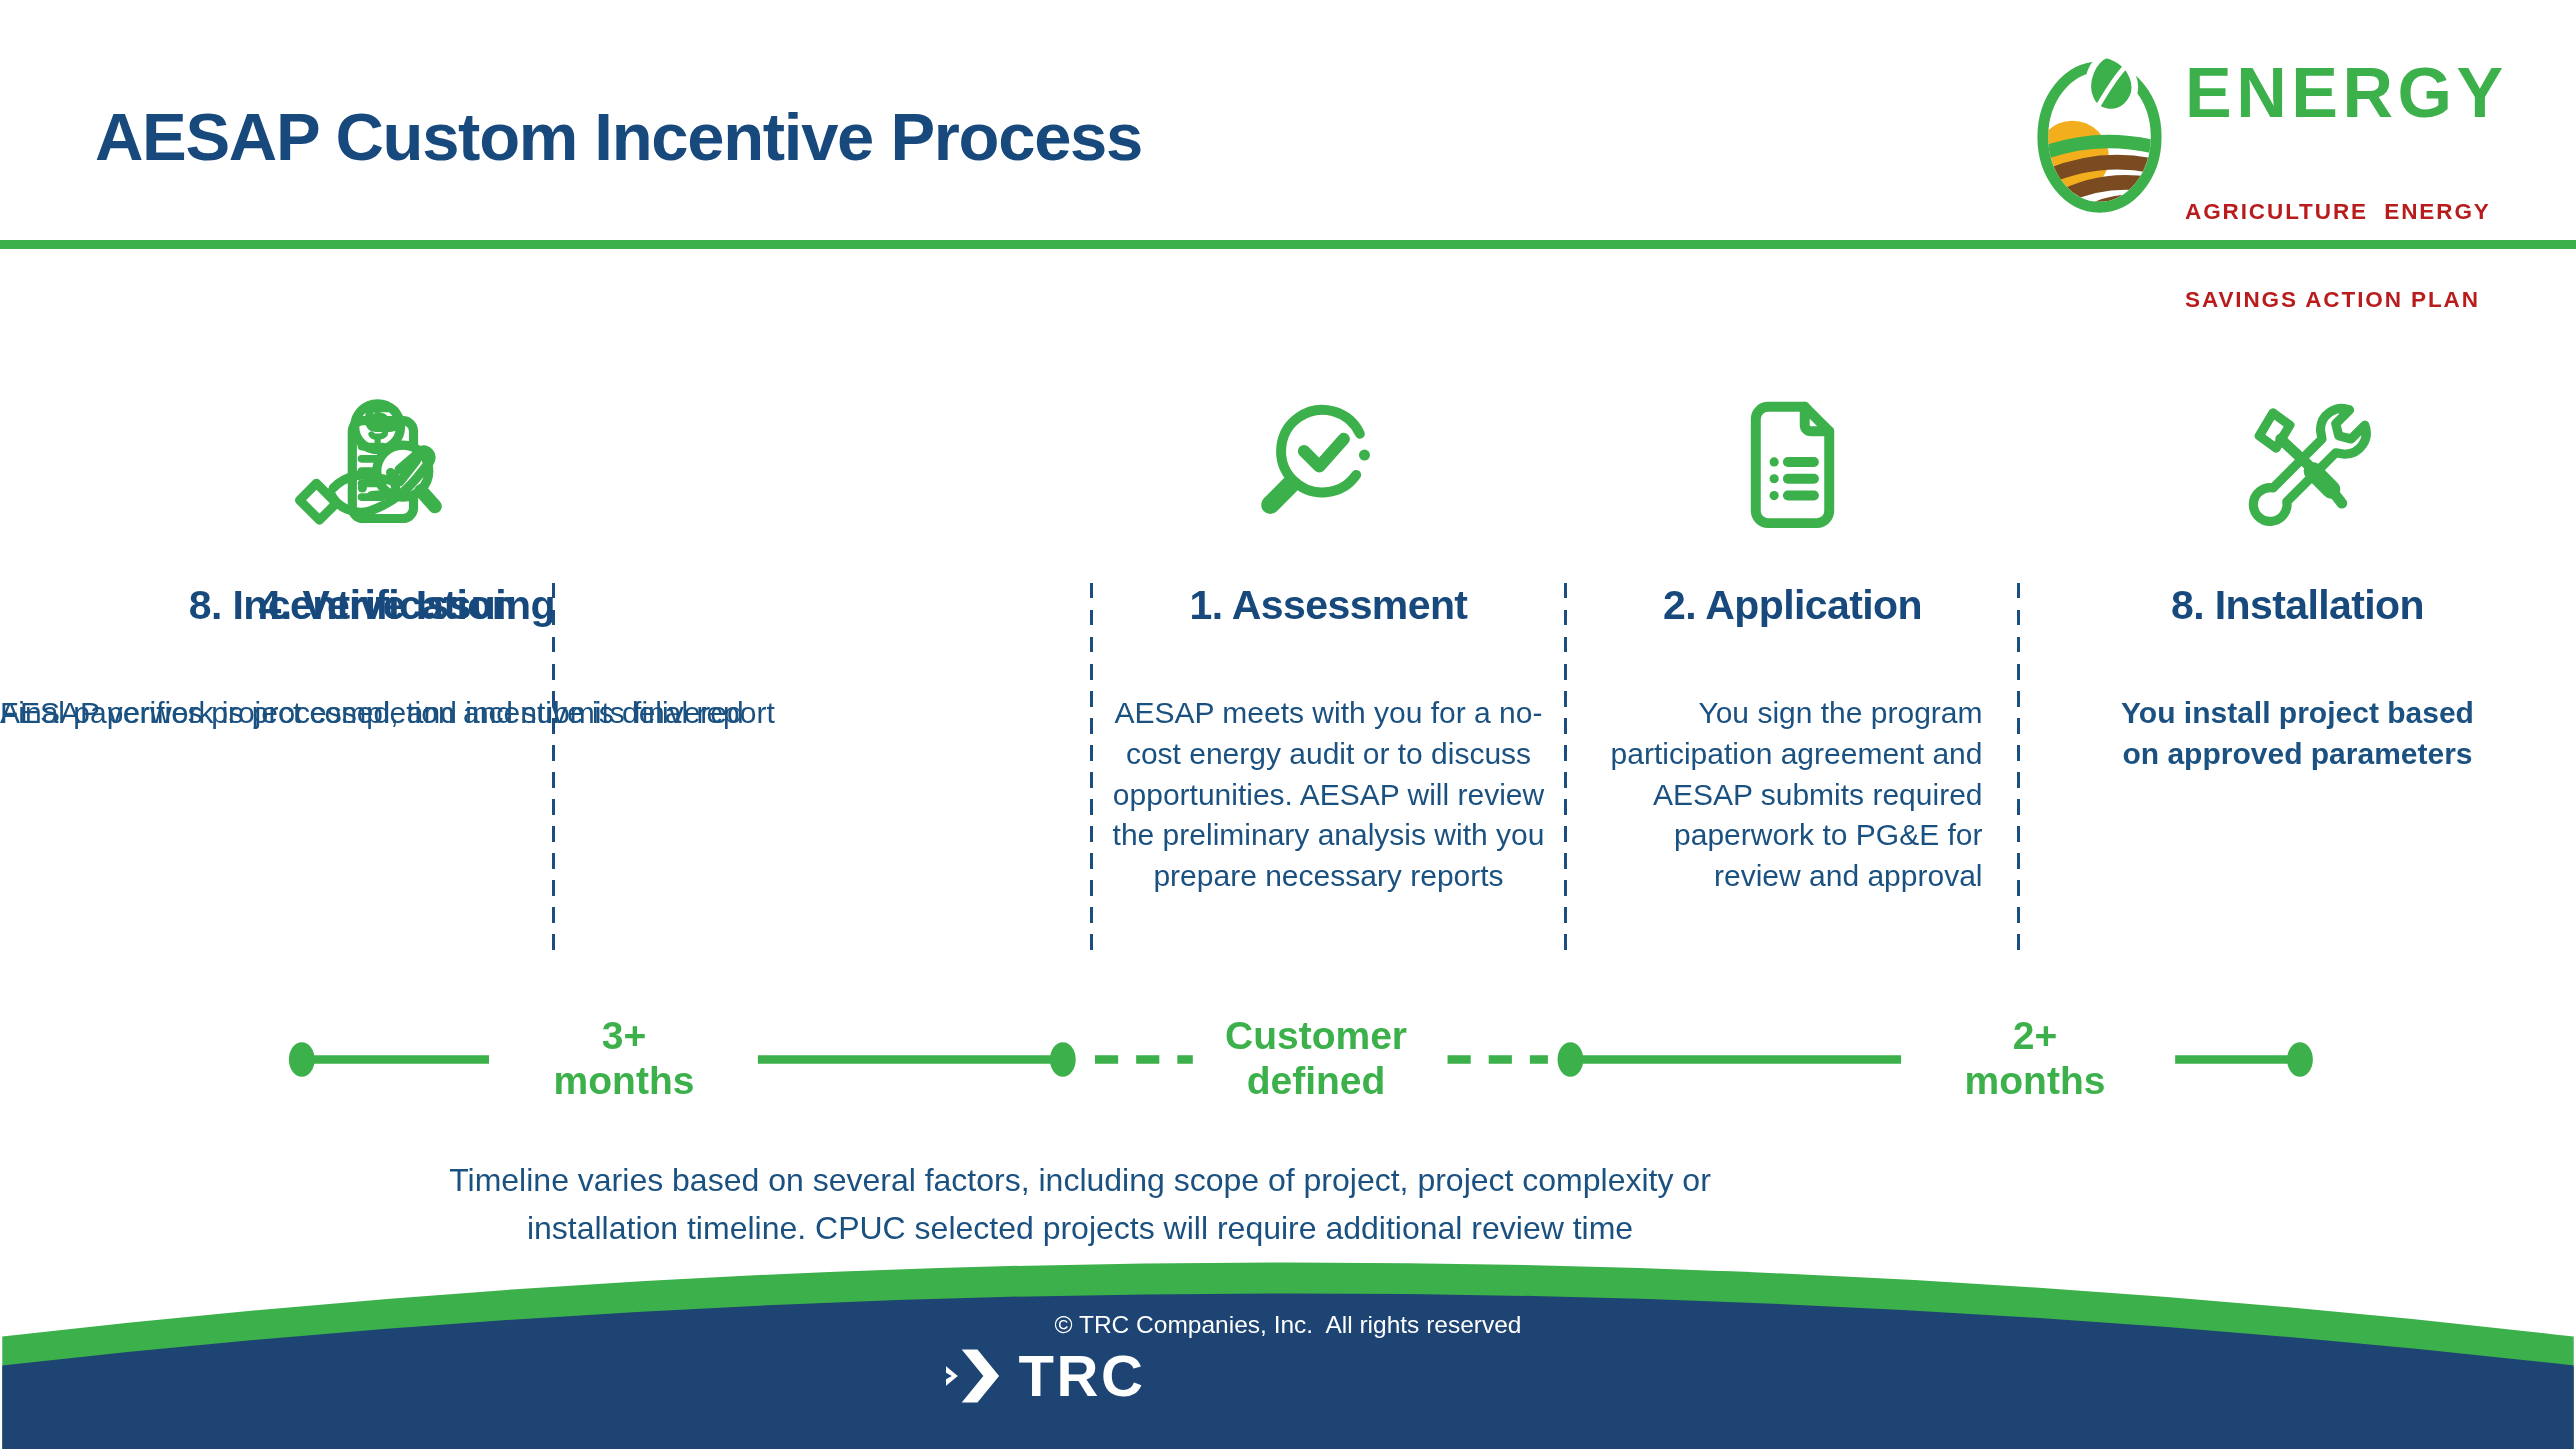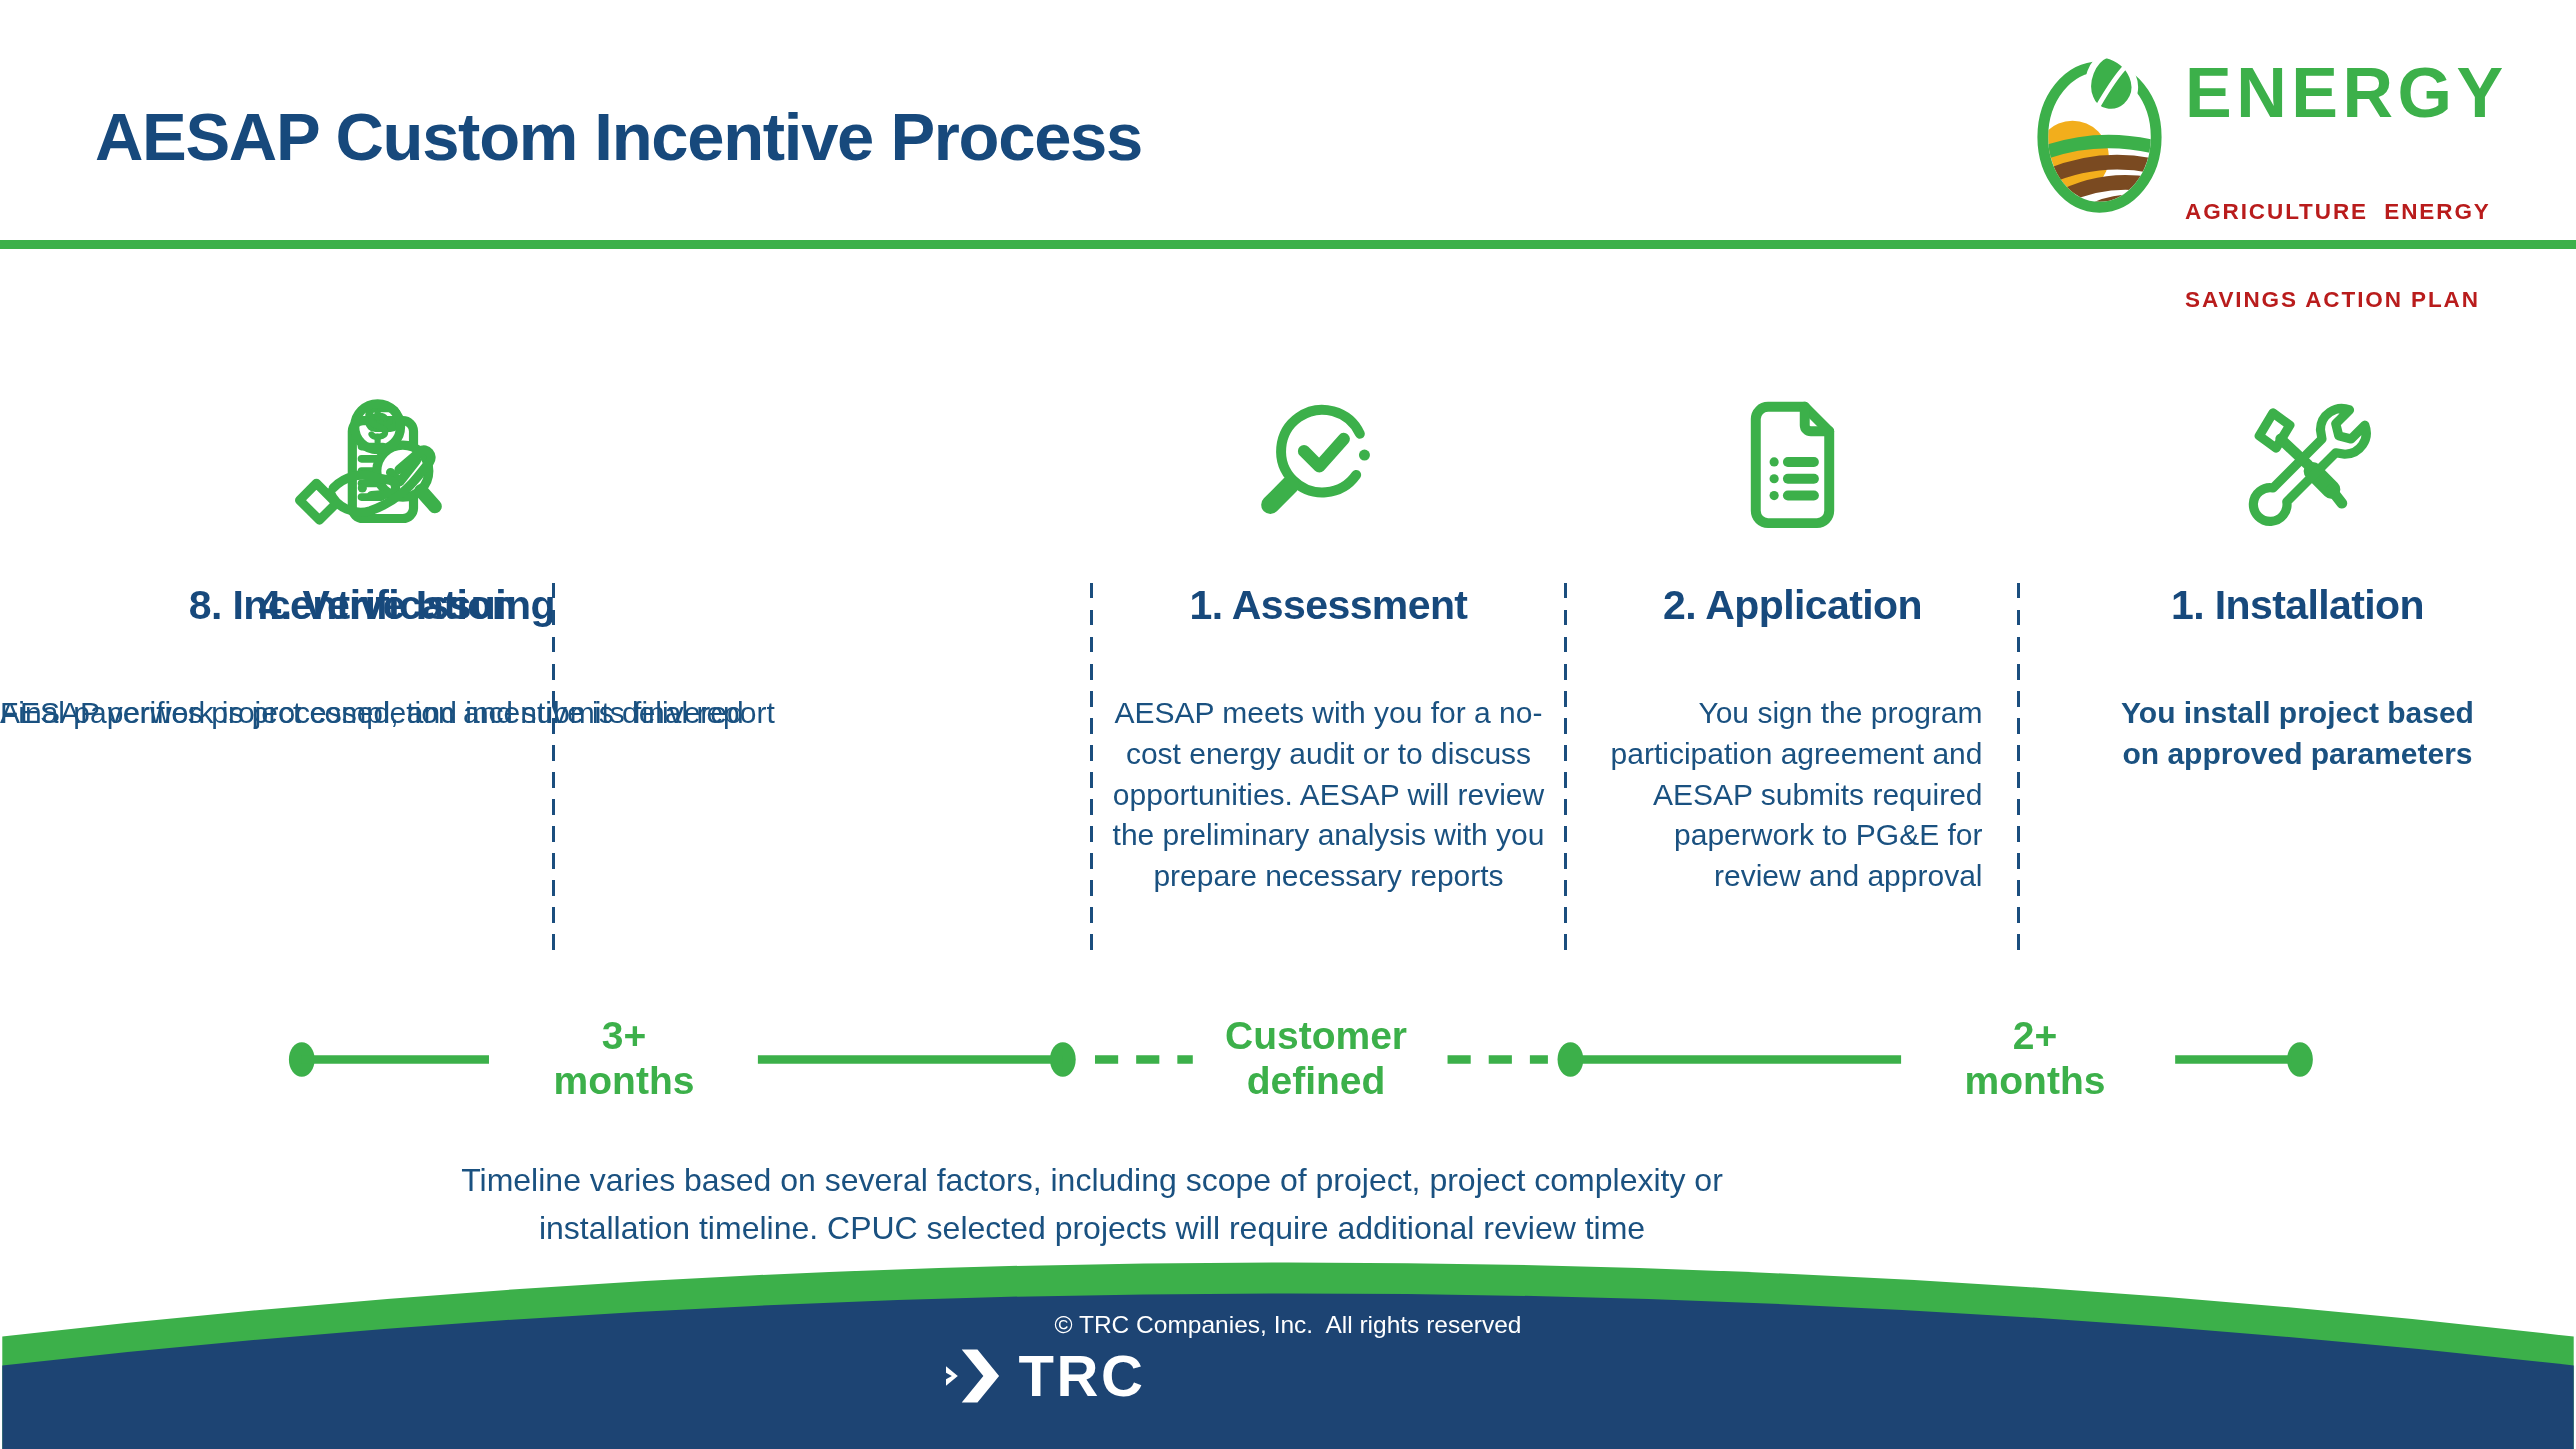--- a/index.html
+++ b/index.html
@@ -56,21 +56,21 @@
   .timeline-svg{position:absolute; left:0; top:963px;}
   .tl-label{
     position:absolute; top:1059px; transform:translate(-50%,-50%);
     text-align:center; font-size:39px; font-weight:700; color:#3CB04A;
     line-height:1.15; white-space:nowrap;
   }
   .tl-label span{display:block;}
   .tl-1{left:624px;} .tl-2{left:1316px;} .tl-3{left:2035px;}
   
   .note{
-    position:absolute; left:12px; top:1156px; width:2160px; text-align:center;
+    position:absolute; left:0; top:1156px; width:2160px; text-align:center;
     font-size:32px; line-height:1.5; color:#1A5180;
   }
   
   .footer-svg{position:absolute; left:0; bottom:0;}
   .copyright{
     position:absolute; left:0; top:1311px; width:2576px; text-align:center;
     font-size:24.5px; color:#ffffff; white-space:pre;
   }
   .trc{
     position:absolute; left:0; top:1345px; width:2092px;
@@ -153,21 +153,21 @@
   <div class="step">
     <div class="step-icon">
       <svg viewBox="0 0 100 100" fill="none" stroke="#3CB04A" stroke-width="6" stroke-linecap="round" stroke-linejoin="round">
         <path d="M25,30 L34,15 L45,23 L36,38 Z"></path>
         <line x1="39" y1="32" x2="57" y2="49" stroke-width="7"></line>
         <line x1="60" y1="53" x2="72" y2="65" stroke-width="12"></line>
         <line x1="72" y1="65" x2="79" y2="74" stroke-width="7"></line>
         <path d="M84,13 a14,14 0 0 0 -19,13 l1,6 L34,64 a11,11 0 1 0 9,9 L75,41 l6,1 a14,14 0 0 0 13,-19 l-9,9 -8,-2 -2,-8 z"></path>
       </svg>
     </div>
-    <h2>1. Installation</h2>
+    <h2>8. Installation</h2>
     <p>You install project based on approved parameters</p>
   </div>
 
   <div class="step">
     <div class="step-icon">
       <svg viewBox="0 0 100 100" fill="none" stroke="#3CB04A" stroke-width="6" stroke-linecap="round" stroke-linejoin="round">
         <rect x="27" y="20" width="40" height="64" rx="7"></rect>
         <rect x="38" y="12" width="18" height="13" rx="4" stroke-width="5"></rect>
         <line x1="33" y1="37" x2="47" y2="37" stroke-width="5"></line>
         <line x1="33" y1="45" x2="45" y2="45" stroke-width="5"></line>

